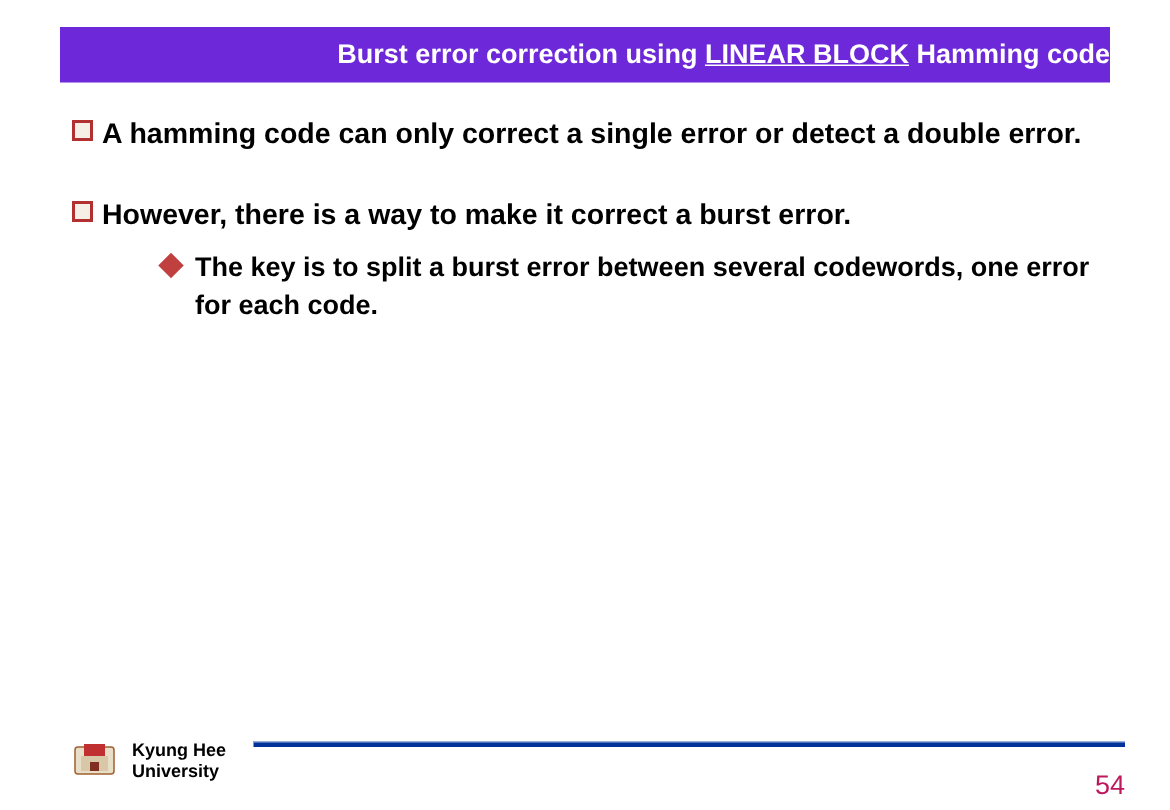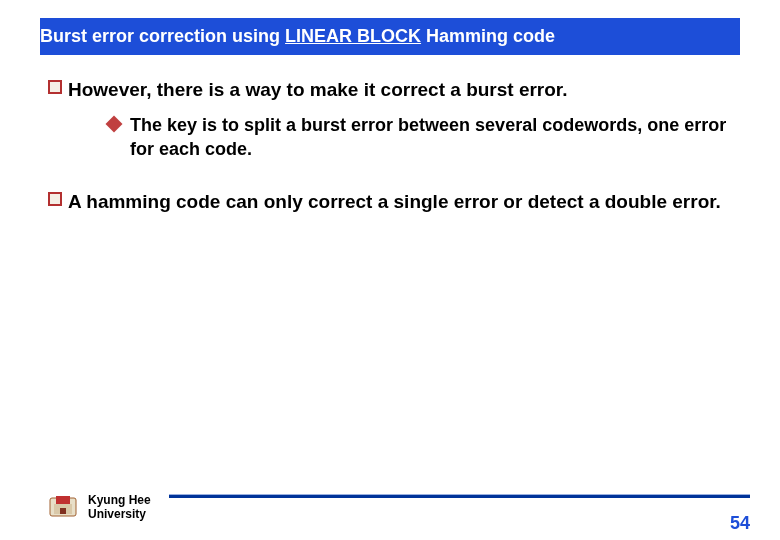--- a/index.html
+++ b/index.html
@@ -5,27 +5,27 @@
   * { margin: 0; padding: 0; box-sizing: border-box; }
   body {
     width: 780px;
     height: 540px;
     background: #fff;
     font-family: Arial, Helvetica, sans-serif;
     position: relative;
     overflow: hidden;
   }
   .title-bar {
-    background: #1d4ed8;
+    background: #6d28d9;
     color: #fff;
     font-weight: bold;
     font-size: 18px;
     padding: 8px 0;
     margin: 18px 40px 0 40px;
-    text-align: left;
+    text-align: right;
   }
   .title-bar .underline {
     text-decoration: underline;
   }
   .content {
     padding: 22px 48px 0 48px;
   }
   .bullet-main {
     display: flex;
     align-items: flex-start;
@@ -93,47 +93,47 @@
     height: 4px;
     background: #003399;
     margin-left: 18px;
     border-top: 1px solid #9ab0e0;
   }
   .page-num {
     position: absolute;
     right: 30px;
     bottom: 6px;
     font-size: 18px;
-    font-weight: bold;
-    color: #1d4ed8;
+    font-weight: normal;
+    color: #be185d;
   }
 </style>
 </head>
 <body>
 
 <div class="title-bar">
   <span>Burst error correction using </span><span class="underline">LINEAR BLOCK</span><span> Hamming code</span>
 </div>
 
 <div class="content">
 
   <div class="bullet-main">
     <div class="square"></div>
+    <div class="bullet-main-text">A hamming code can only correct a single error or detect a double error.</div>
+  </div>
+
+  <div class="bullet-main">
+    <div class="square"></div>
     <div style="flex:1">
       <div class="bullet-main-text">However, there is a way to make it correct a burst error.</div>
       <div class="sub-bullet">
         <div class="diamond"></div>
         <div class="sub-bullet-text">The key is to split a burst error between several codewords, one error for each code.</div>
       </div>
     </div>
-  </div>
-
-  <div class="bullet-main">
-    <div class="square"></div>
-    <div class="bullet-main-text">A hamming code can only correct a single error or detect a double error.</div>
   </div>
 
 </div>
 
 <div class="footer">
   <svg class="logo" viewBox="0 0 30 26">
     <rect x="2" y="4" width="26" height="18" rx="2" fill="#e8dfc8" stroke="#a06030" stroke-width="1"></rect>
     <rect x="8" y="2" width="14" height="8" fill="#c03030"></rect>
     <rect x="6" y="10" width="18" height="10" fill="#d9c8a8"></rect>
     <rect x="12" y="14" width="6" height="6" fill="#803020"></rect>

